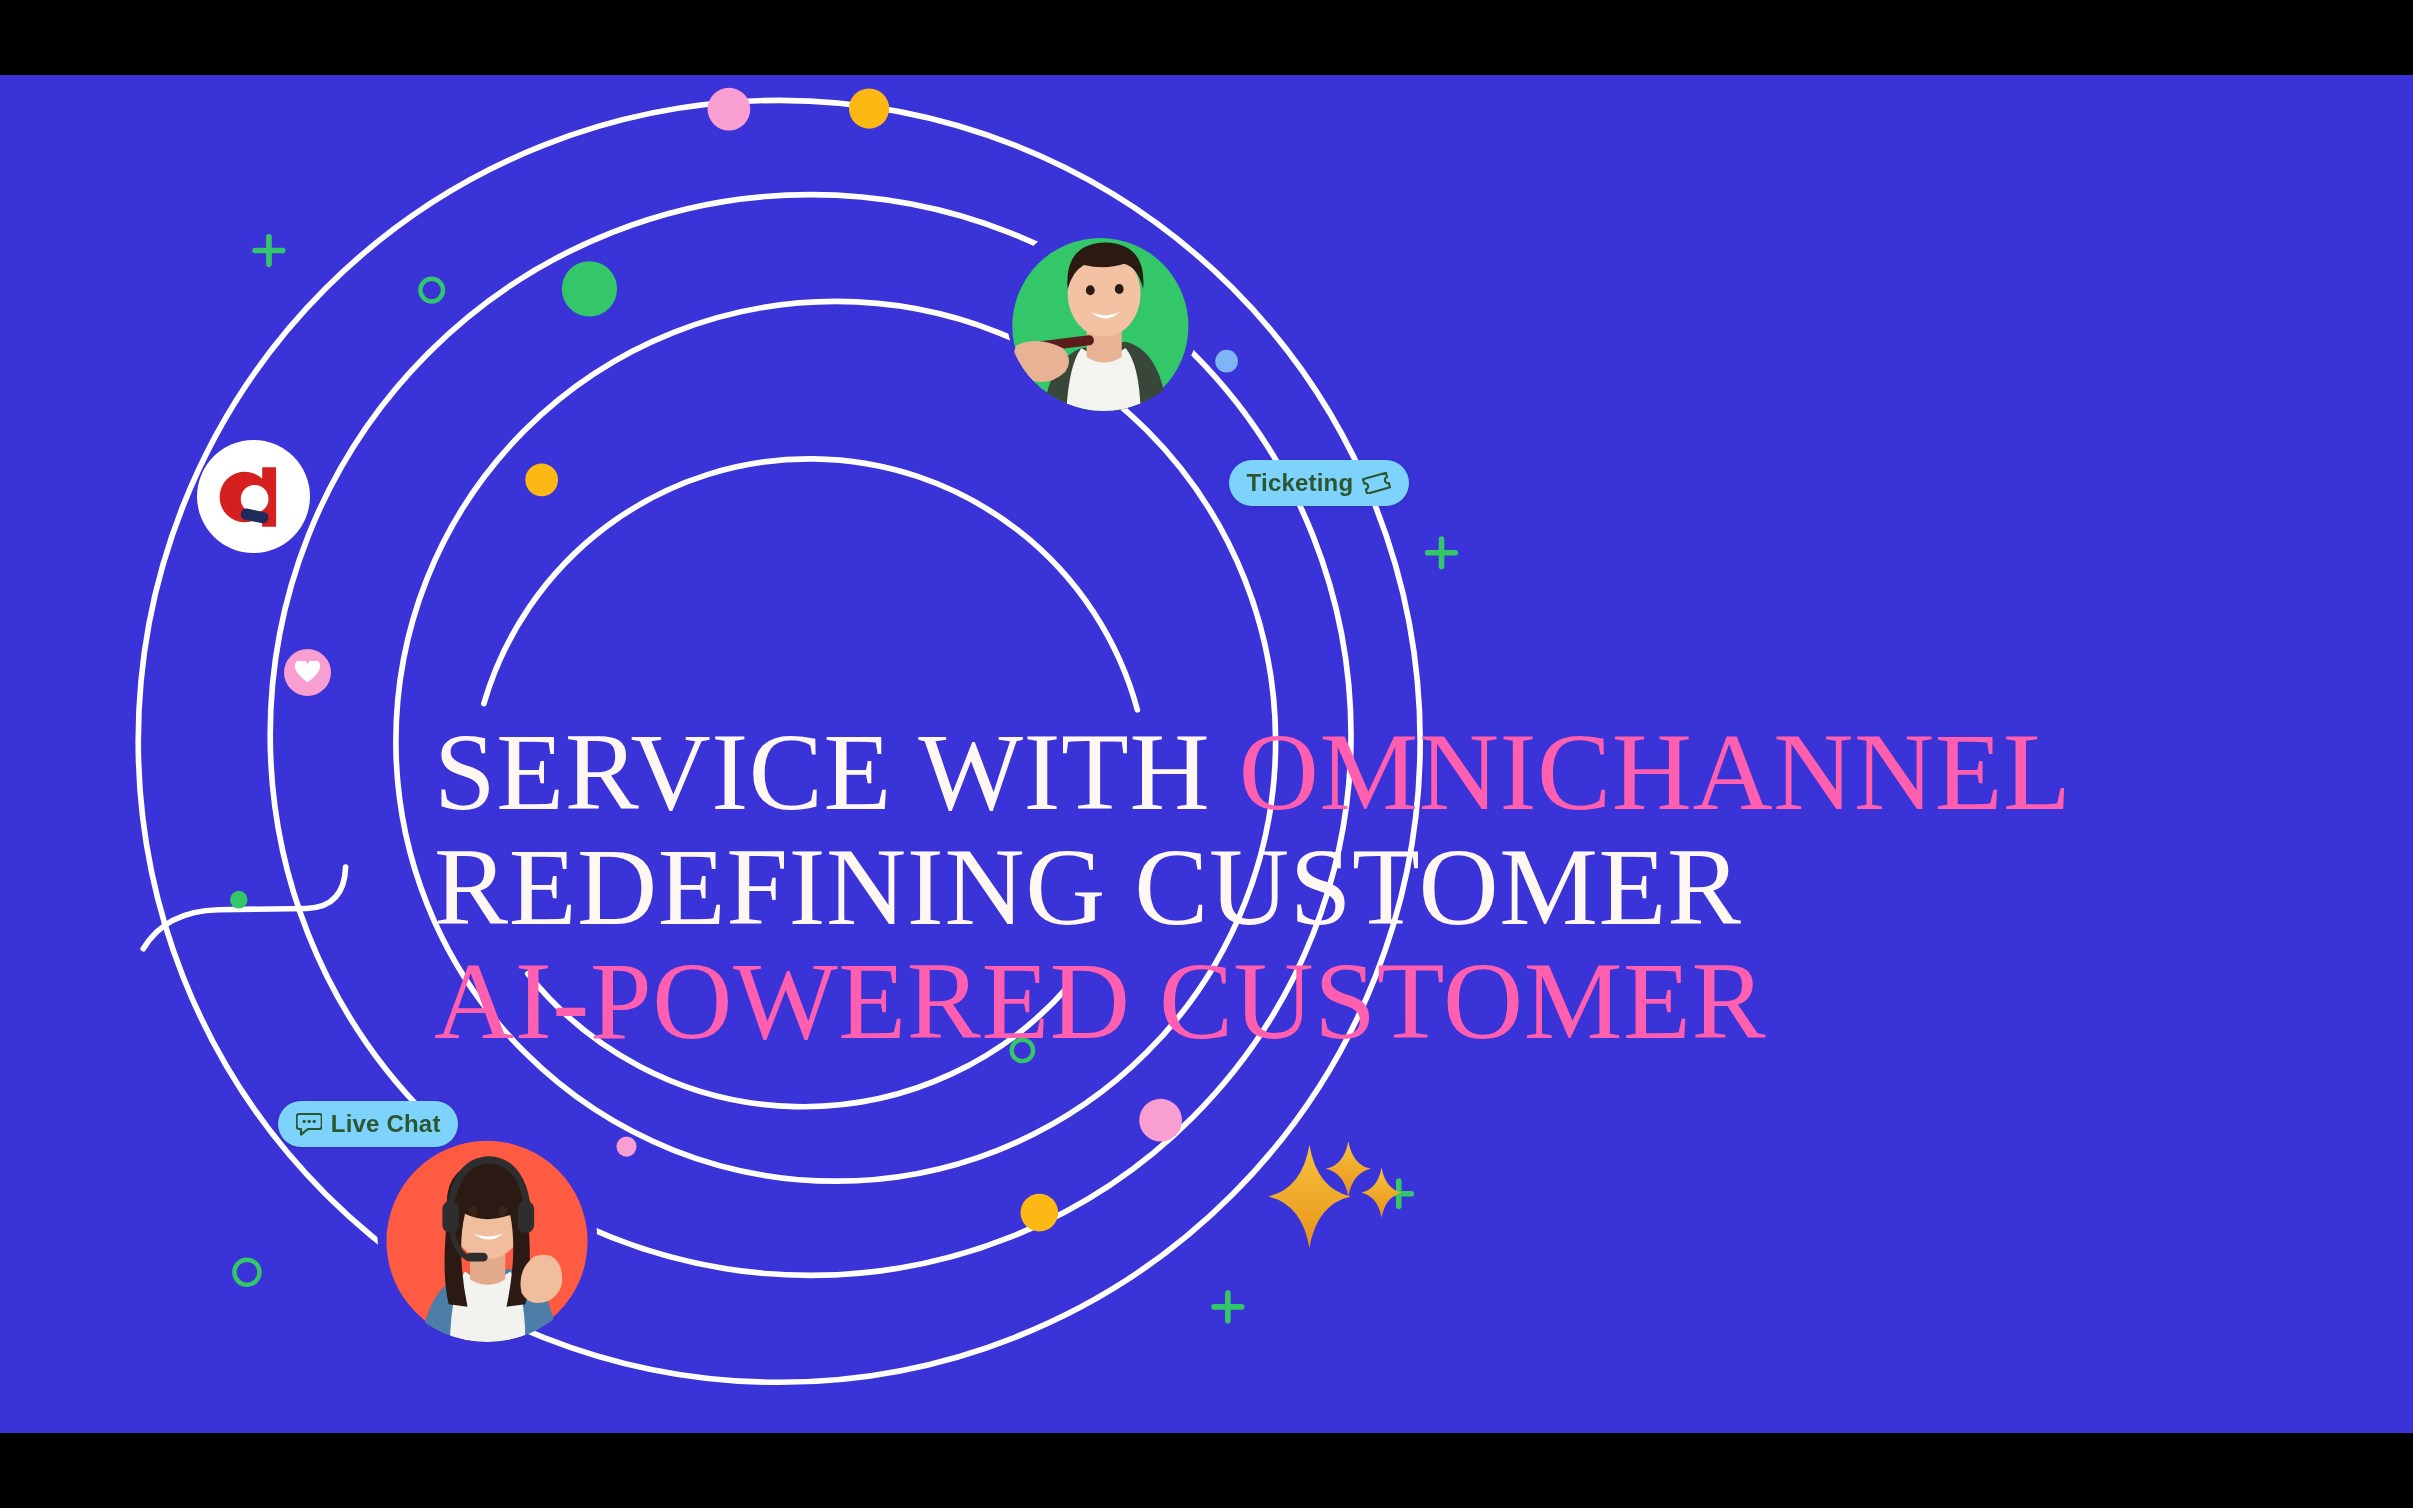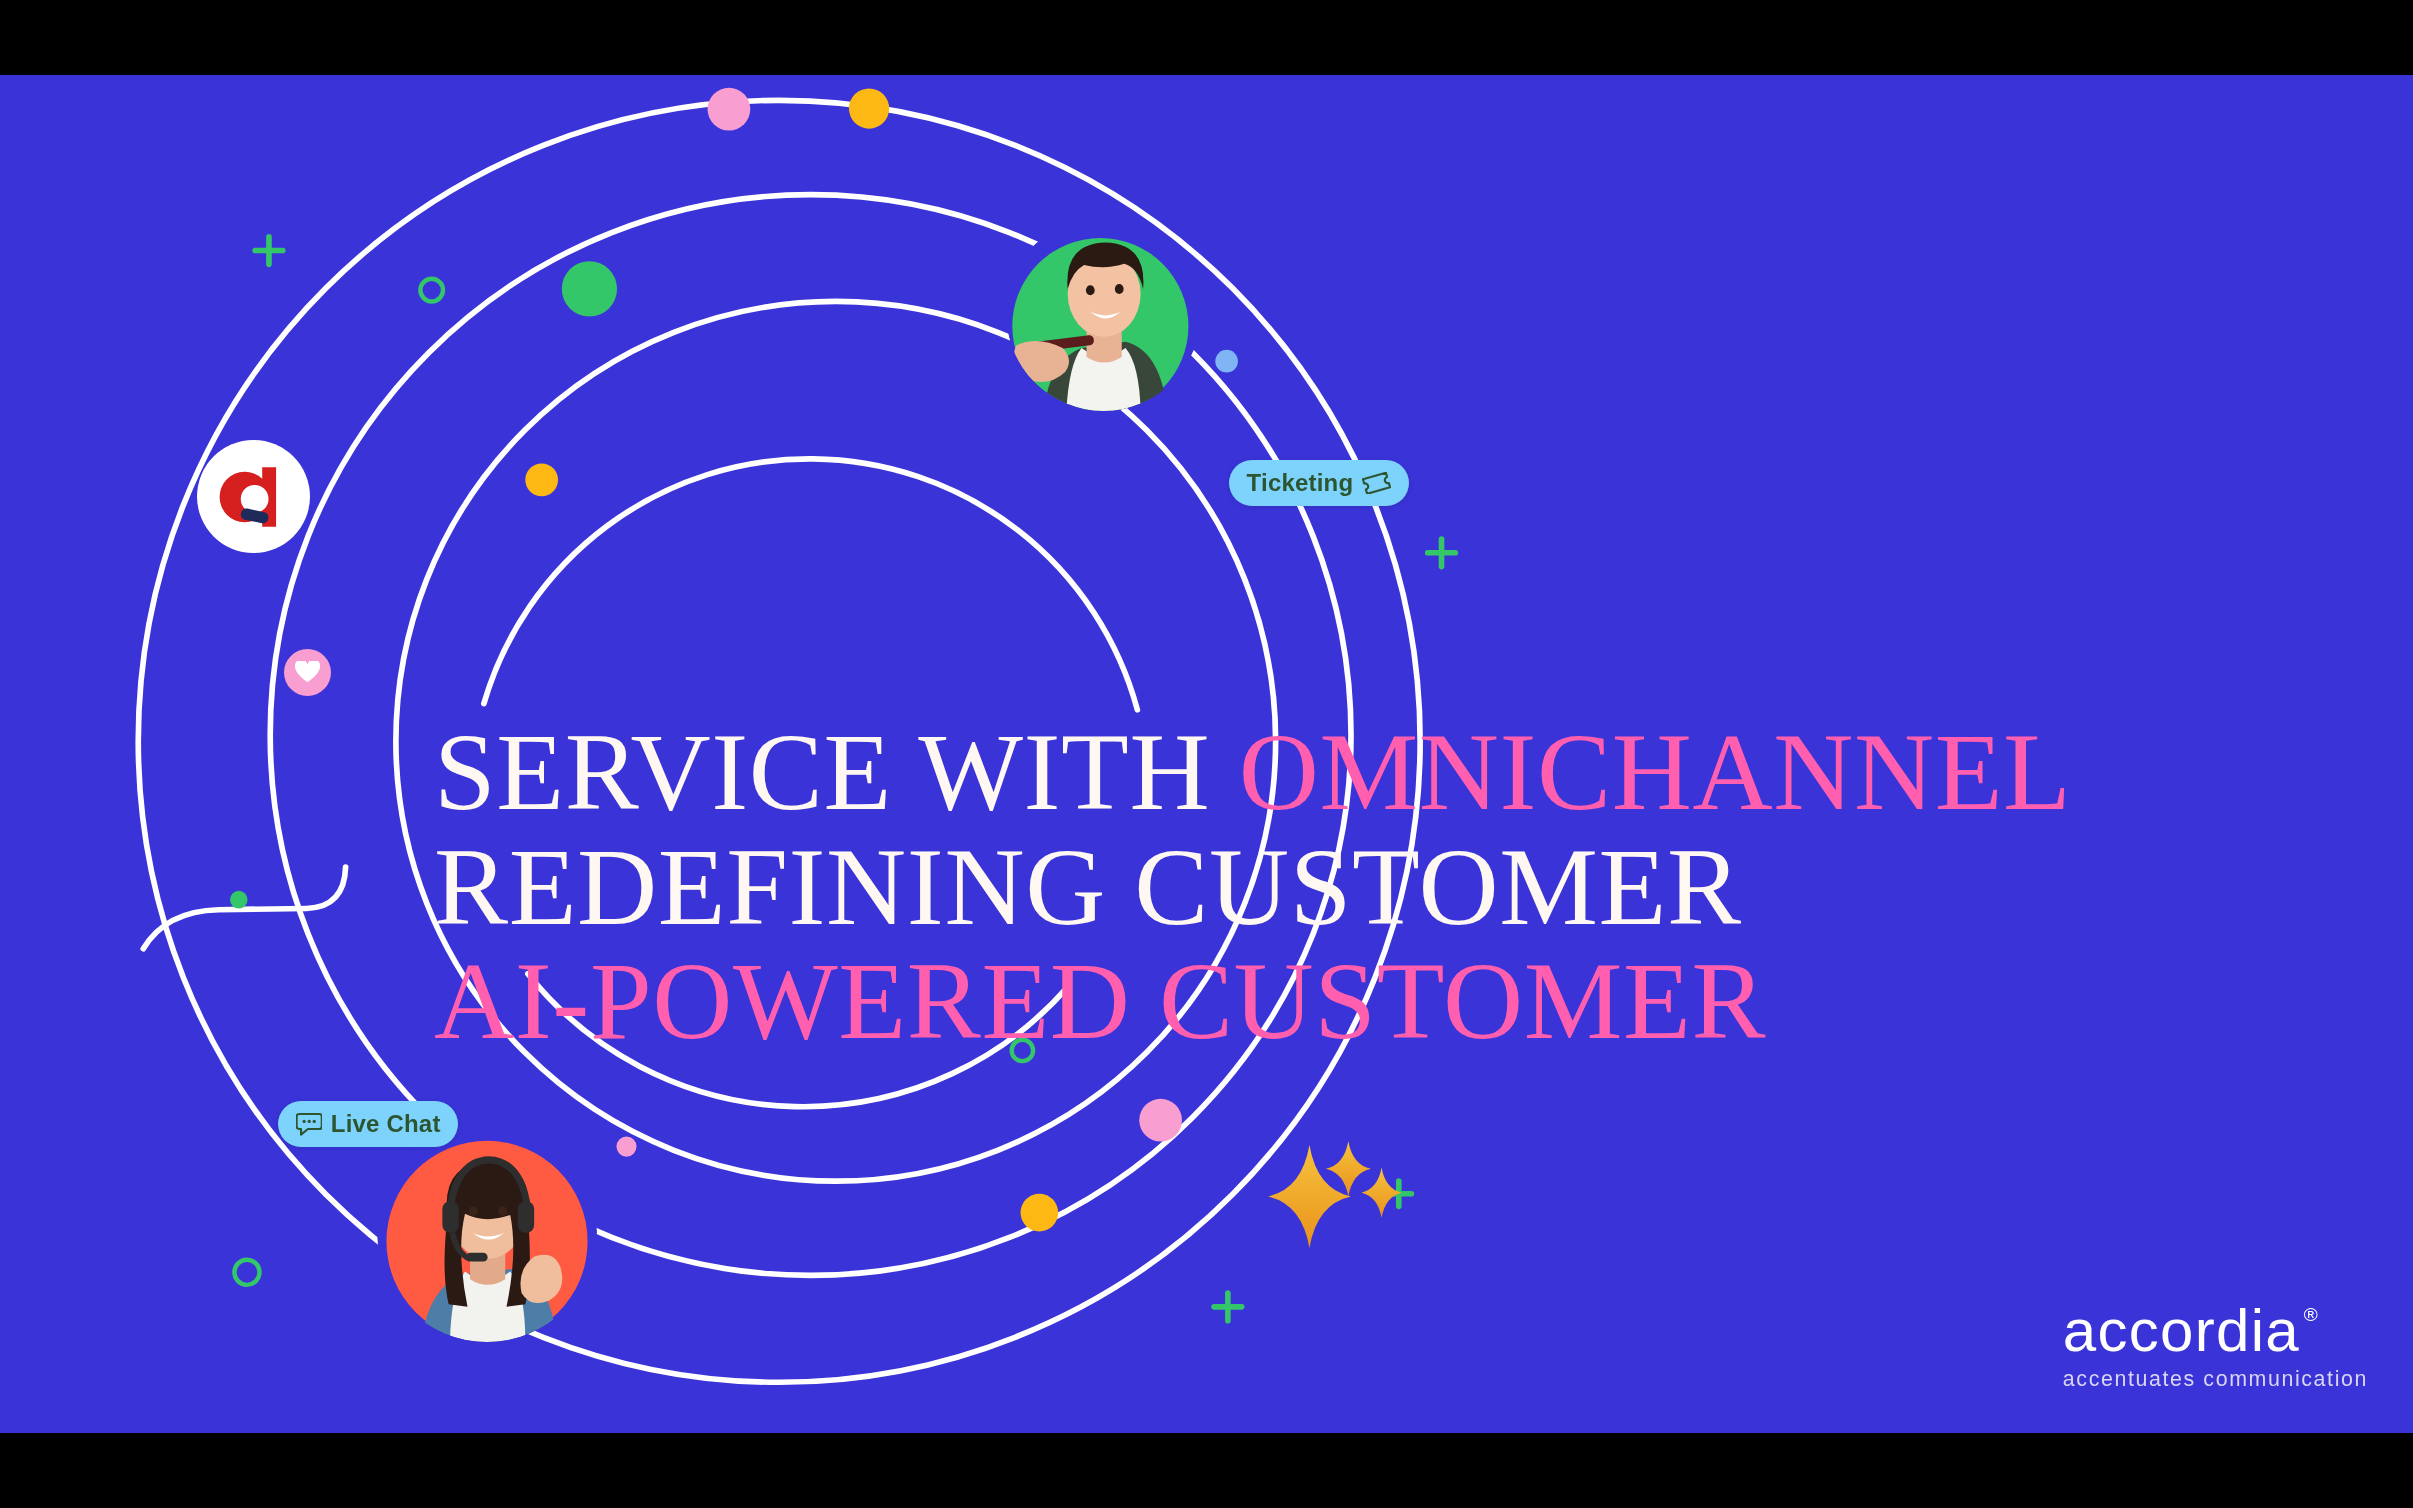--- a/index.html
+++ b/index.html
@@ -215,23 +215,16 @@
     <div class="pill pill-livechat">
       <svg width="26.4" height="24" viewBox="0 0 42 38">
         <path d="M5 3 h32 a4 4 0 0 1 4 4 v16 a4 4 0 0 1 -4 4 h-18 l-11 9 v-9 h-3 a4 4 0 0 1 -4 -4 v-16 a4 4 0 0 1 4 -4 z" fill="none" stroke="#2C5530" stroke-width="3.4" stroke-linejoin="round"></path>
         <circle cx="13" cy="15" r="2.6" fill="#2C5530"></circle>
         <circle cx="21" cy="15" r="2.6" fill="#2C5530"></circle>
         <circle cx="29" cy="15" r="2.6" fill="#2C5530"></circle>
       </svg>
       <span>Live Chat</span>
     </div>
 
-    <div class="wordmark">
-      <div class="wm-row">
-        <div class="wm-name">accordia</div>
-        <div class="wm-reg">®</div>
-      </div>
-      <div class="wm-tag">accentuates communication</div>
-    </div>
 
   </div>
 </div>
 
 
 </body></html>

